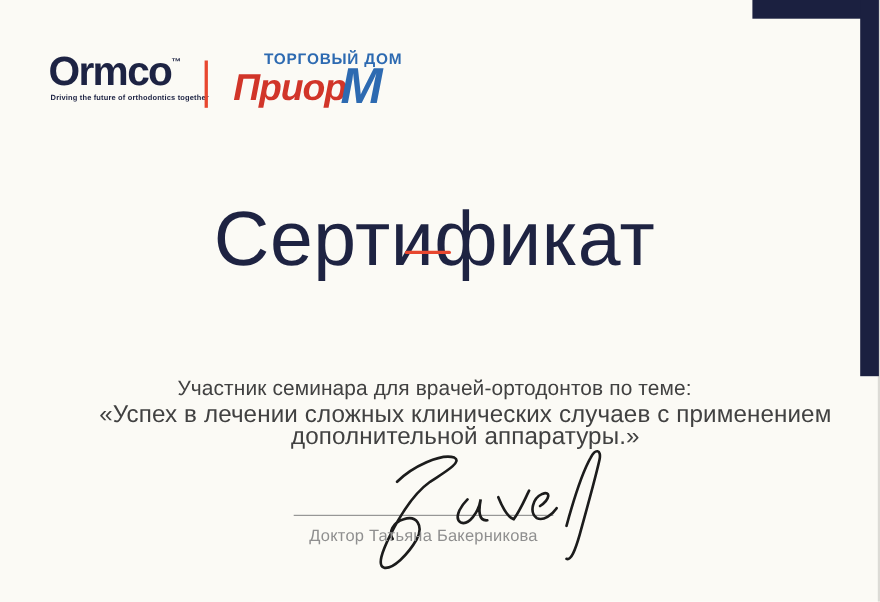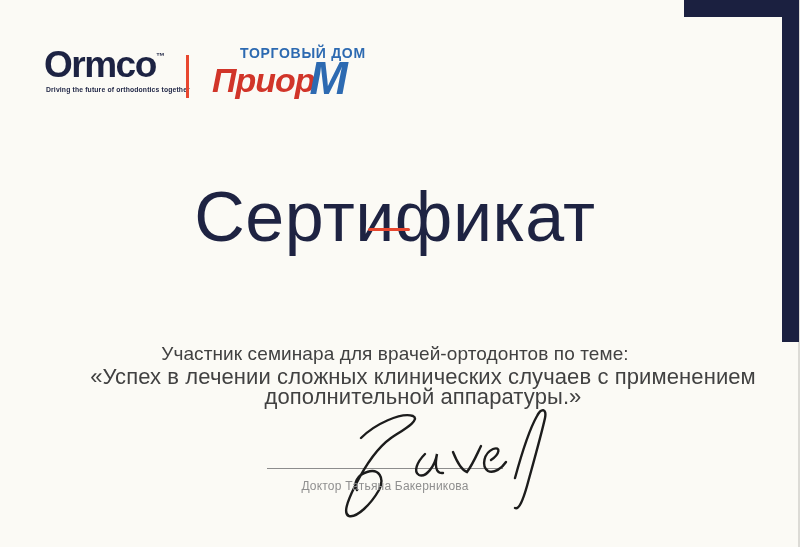--- a/index.html
+++ b/index.html
@@ -32,21 +32,21 @@
   .title{top:141px;font-size:70px;font-weight:300;color:#1e2342;letter-spacing:0.5px;line-height:1;margin-top:41px;}
   .dash{position:absolute;left:368px;top:228px;width:42px;height:3px;background:#e8472f;border-radius:2px;}
   .meta{top:259px;font-size:18px;color:#9d9da0;letter-spacing:0.3px;}
   .recipient{top:288px;font-size:28px;font-weight:500;color:#3a5fa8;letter-spacing:0.4px;}
   .desc{top:343px;font-size:19px;font-weight:500;color:#414141;letter-spacing:0.1px;}
   .quote{top:367px;font-size:22px;font-weight:500;color:#414141;line-height:19.5px;letter-spacing:0.1px;padding-left:28px;}
 
   
   .sig-line{position:absolute;left:267px;top:468px;width:236px;height:1px;background:#8c8c8c;}
   .sig-svg{position:absolute;left:283px;top:404px;width:300px;height:115px;}
-  .sig-name{top:479px;left:0;width:770px;font-size:12px;color:#8f8f8f;letter-spacing:0.2px;}
+  .sig-name{top:479px;left:0;width:770px;font-size:15px;color:#8f8f8f;letter-spacing:0.2px;}
 </style>
 </head>
 <body>
 
 <div class="page">
 
   <div class="edge-right"></div>
   <div class="bar-top"></div>
   <div class="bar-right"></div>
 

